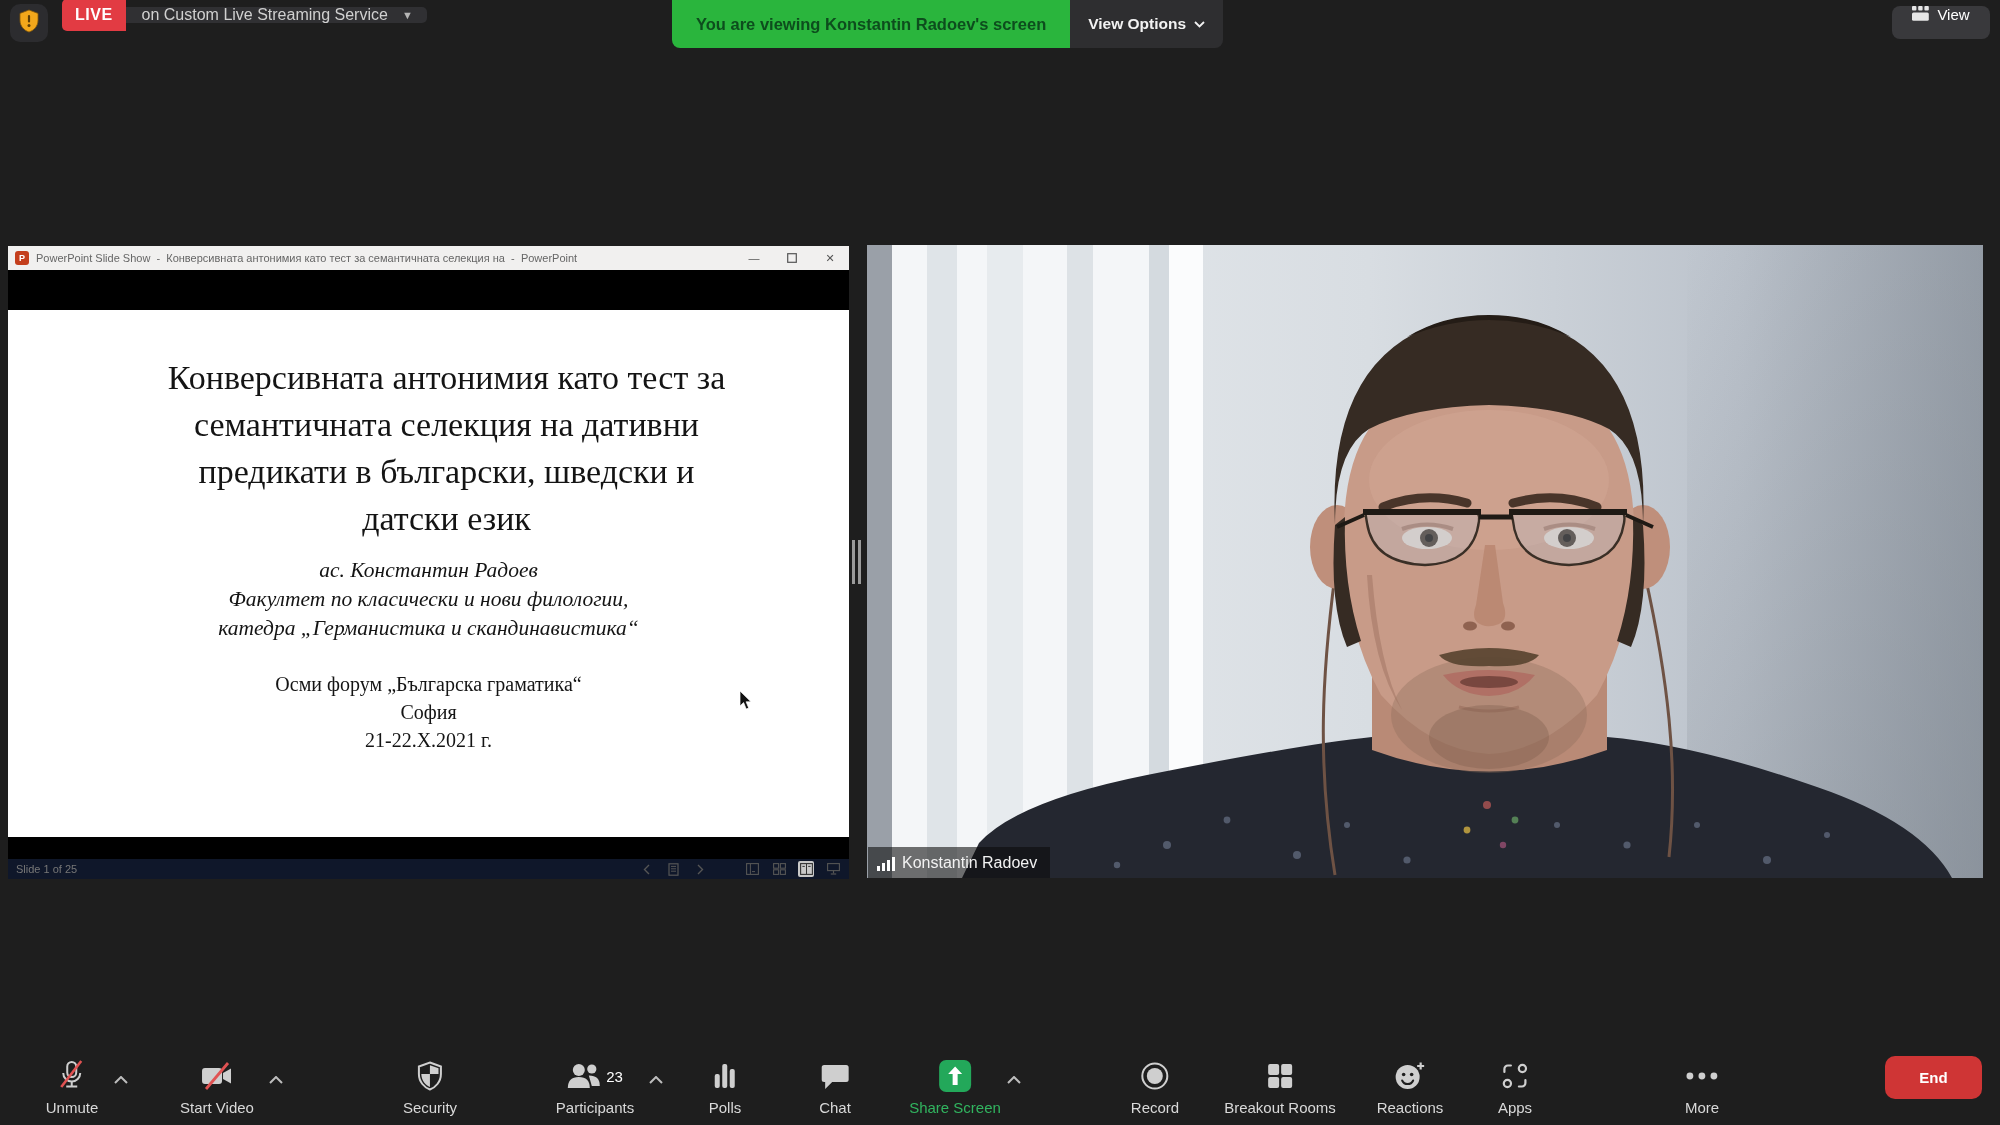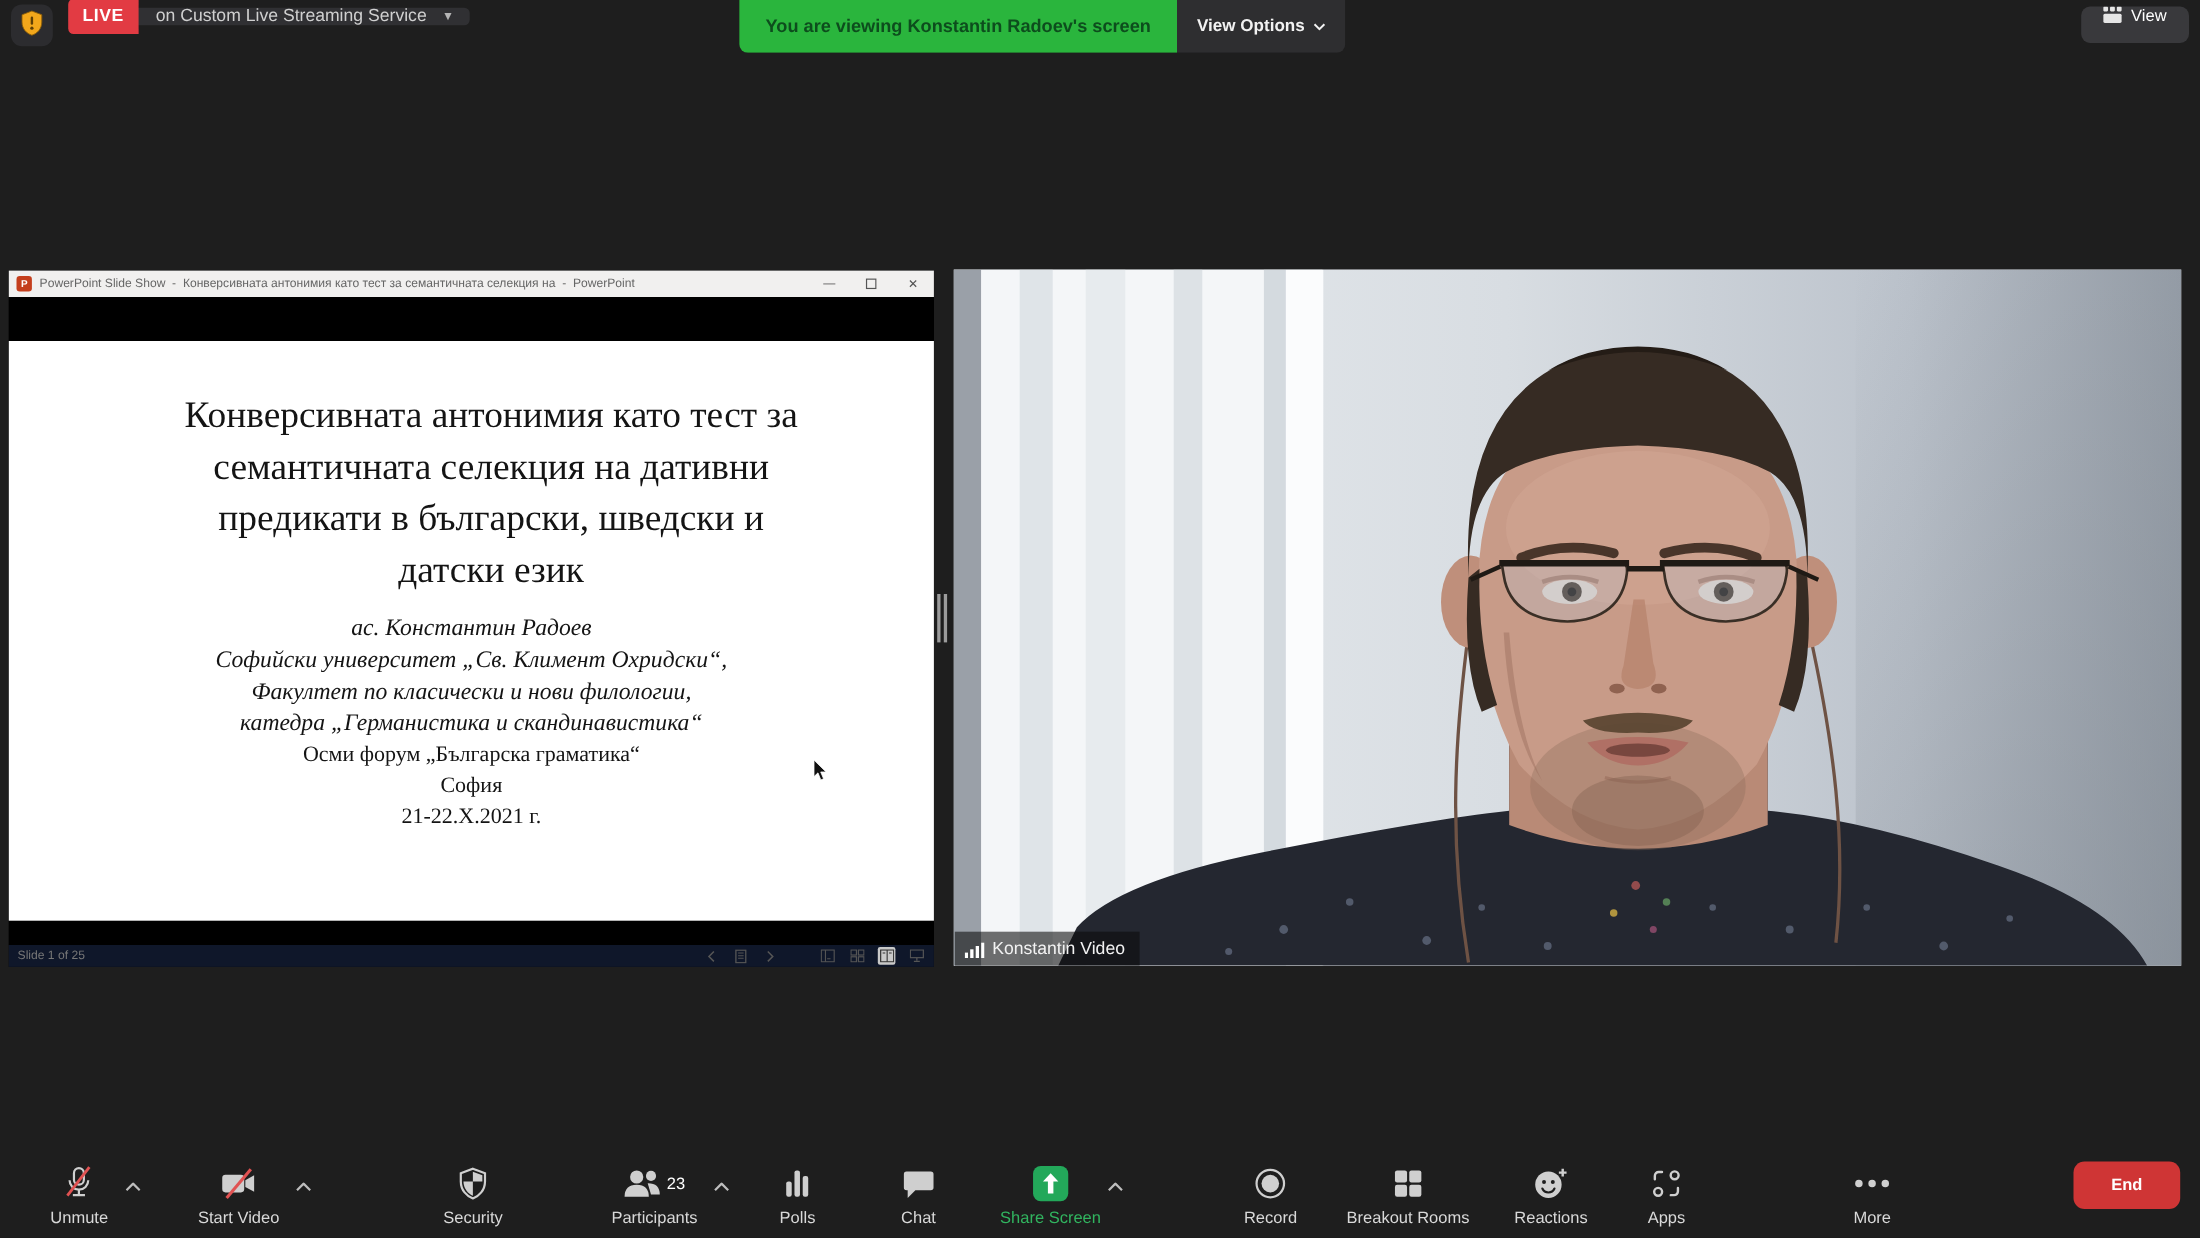--- a/index.html
+++ b/index.html
@@ -36,21 +36,21 @@
              font-weight:bold; display:flex; align-items:center; justify-content:center; margin-right:7px; }
   .ppt-title-text { white-space:nowrap; overflow:hidden; }
   .ppt-controls { margin-left:auto; display:flex; height:100%; }
   .ppt-controls > div { width:38px; height:100%; display:flex; align-items:center; justify-content:center;
                         color:#555; font-size:11px; cursor:pointer; }
   .ppt-body { flex:1 1 auto; position:relative; background:#000; }
   .ppt-slide { position:absolute; left:0; right:0; top:40px; height:527px; background:#fff;
                font-family:"Liberation Serif", serif; color:#141414; text-align:center; }
   .slide-title { margin-top:44px; font-size:34px; line-height:47px;padding-left:36px; }
   .slide-author { margin-top:14px; font-size:21.5px; line-height:29px; font-style:italic; }
-  .slide-footer { font-size:20px; line-height:28px; }
+  .slide-footer { margin-top:27px; font-size:20px; line-height:28px; }
   .slide-line { white-space:nowrap; }
   .ppt-statusbar { height:20px; background:#0f172a; display:flex; align-items:center;
                    font-size:11px; color:#777; padding:0 8px; flex:0 0 auto; }
   .sb-icons { margin-left:auto; display:flex; align-items:center; gap:11px; }
   .sb-btn { display:flex; align-items:center; justify-content:center; height:16px; min-width:16px;
             color:#555; cursor:pointer; }
   .sb-btn.active { background:#c9c9c9; border-radius:2px; }
   .sb-gap { width:14px; }
   .cursor-arrow { left:731px; top:421px; pointer-events:none; }
 
@@ -136,21 +136,20 @@
     <div class="ppt-body">
       <div class="ppt-slide">
         <div class="slide-title">
           <div class="slide-line">Конверсивната антонимия като тест за</div>
           <div class="slide-line">семантичната селекция на дативни</div>
           <div class="slide-line">предикати в български, шведски и</div>
           <div class="slide-line">датски език</div>
         </div>
         <div class="slide-author">
           <div class="slide-line">ас. Константин Радоев</div>
-          <div class="slide-line">Софийски университет „Св. Климент Охридски“,</div>
           <div class="slide-line">Факултет по класически и нови филологии,</div>
           <div class="slide-line">катедра „Германистика и скандинавистика“</div>
         </div>
         <div class="slide-footer">
           <div class="slide-line">Осми форум „Българска граматика“</div>
           <div class="slide-line">София</div>
           <div class="slide-line">21-22.X.2021 г.</div>
         </div>
       </div>
       <div class="abs cursor-arrow">
@@ -316,21 +315,21 @@
 
       <ellipse cx="622" cy="492" rx="60" ry="32" fill="#7c5c4a" opacity="0.35"></ellipse>
     </svg>
     <div class="name-tag">
       <svg width="18" height="16" viewBox="0 0 18 16">
           <rect x="0" y="11" width="3" height="5" fill="#fff"></rect>
           <rect x="5" y="8" width="3" height="8" fill="#fff"></rect>
           <rect x="10" y="5" width="3" height="11" fill="#fff"></rect>
           <rect x="15" y="2" width="3" height="14" fill="#fff"></rect>
         </svg>
-      <span>Konstantin Video</span>
+      <span>Konstantin Radoev</span>
     </div>
   </div>
 
   <div class="abs toolbar">
 
     <div class="tool-item" style="left:72px">
       <div class="tool-icon">
         <svg width="30" height="32" viewBox="0 0 30 32">
           <rect x="10.5" y="2" width="9" height="15" rx="4.5" fill="none" stroke="#cfcfcf" stroke-width="2"></rect>
           <path d="M6.5,13 a8.5,8.5 0 0 0 17,0" fill="none" stroke="#cfcfcf" stroke-width="2"></path>

